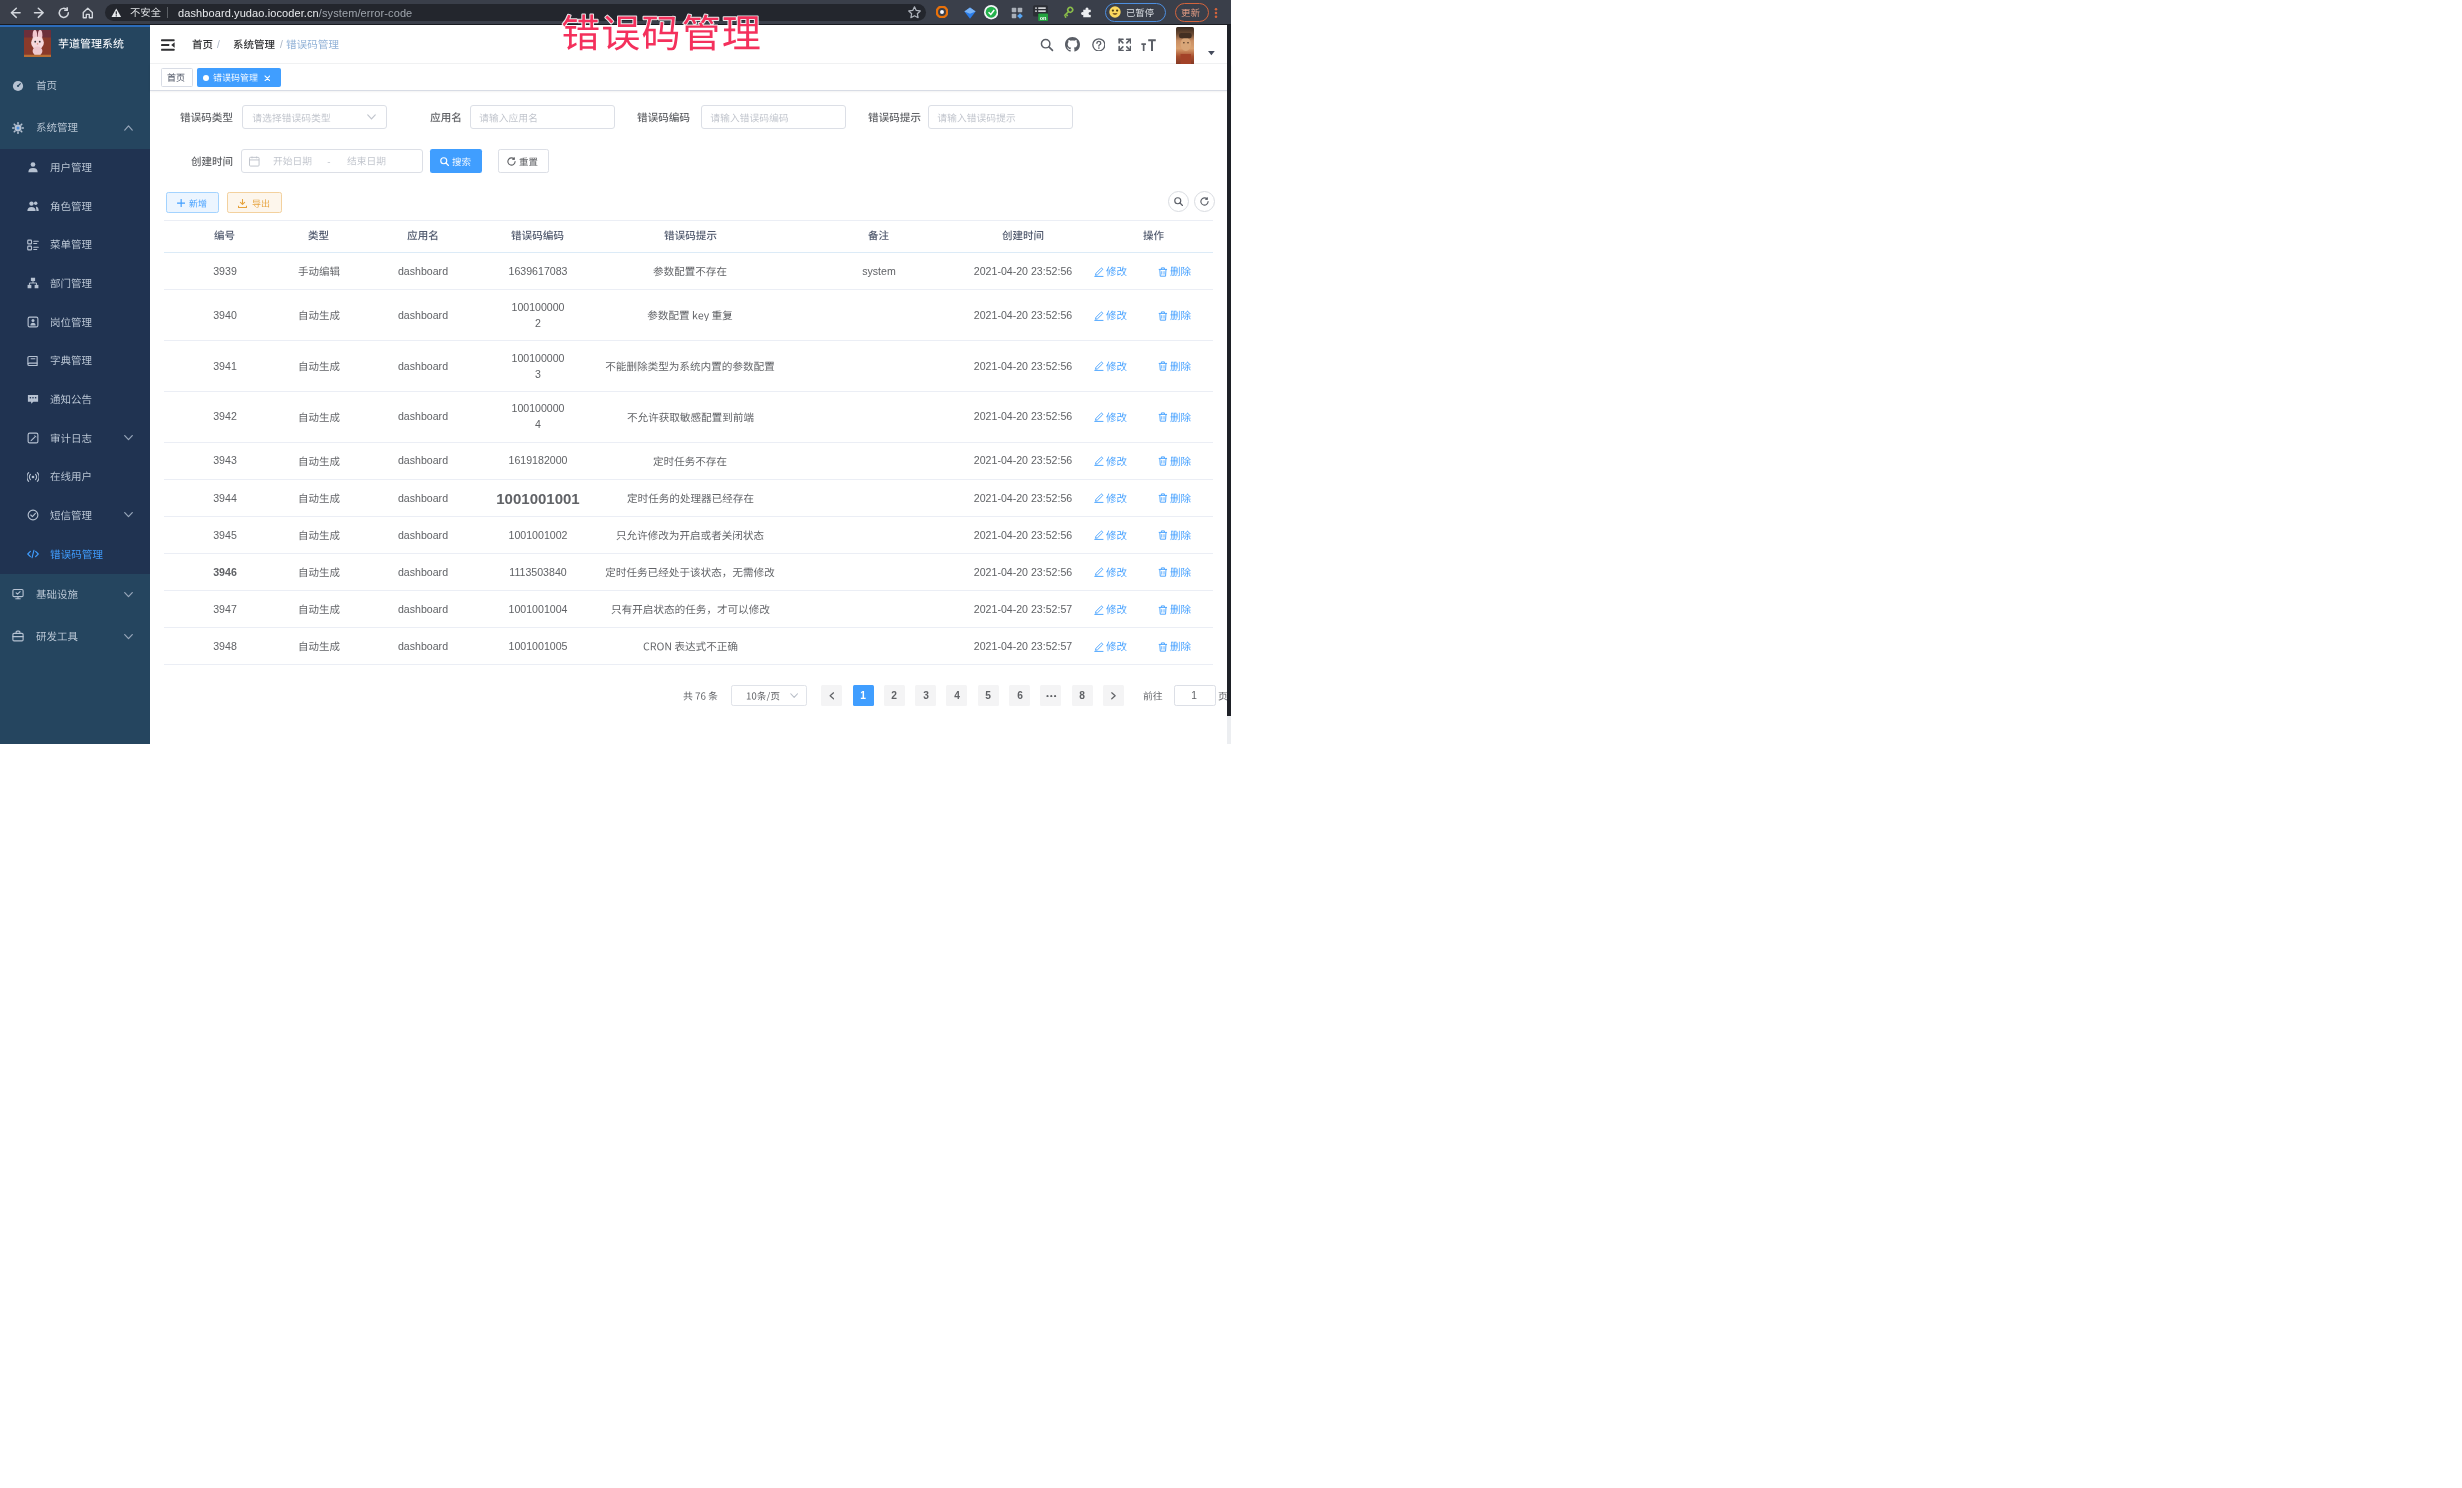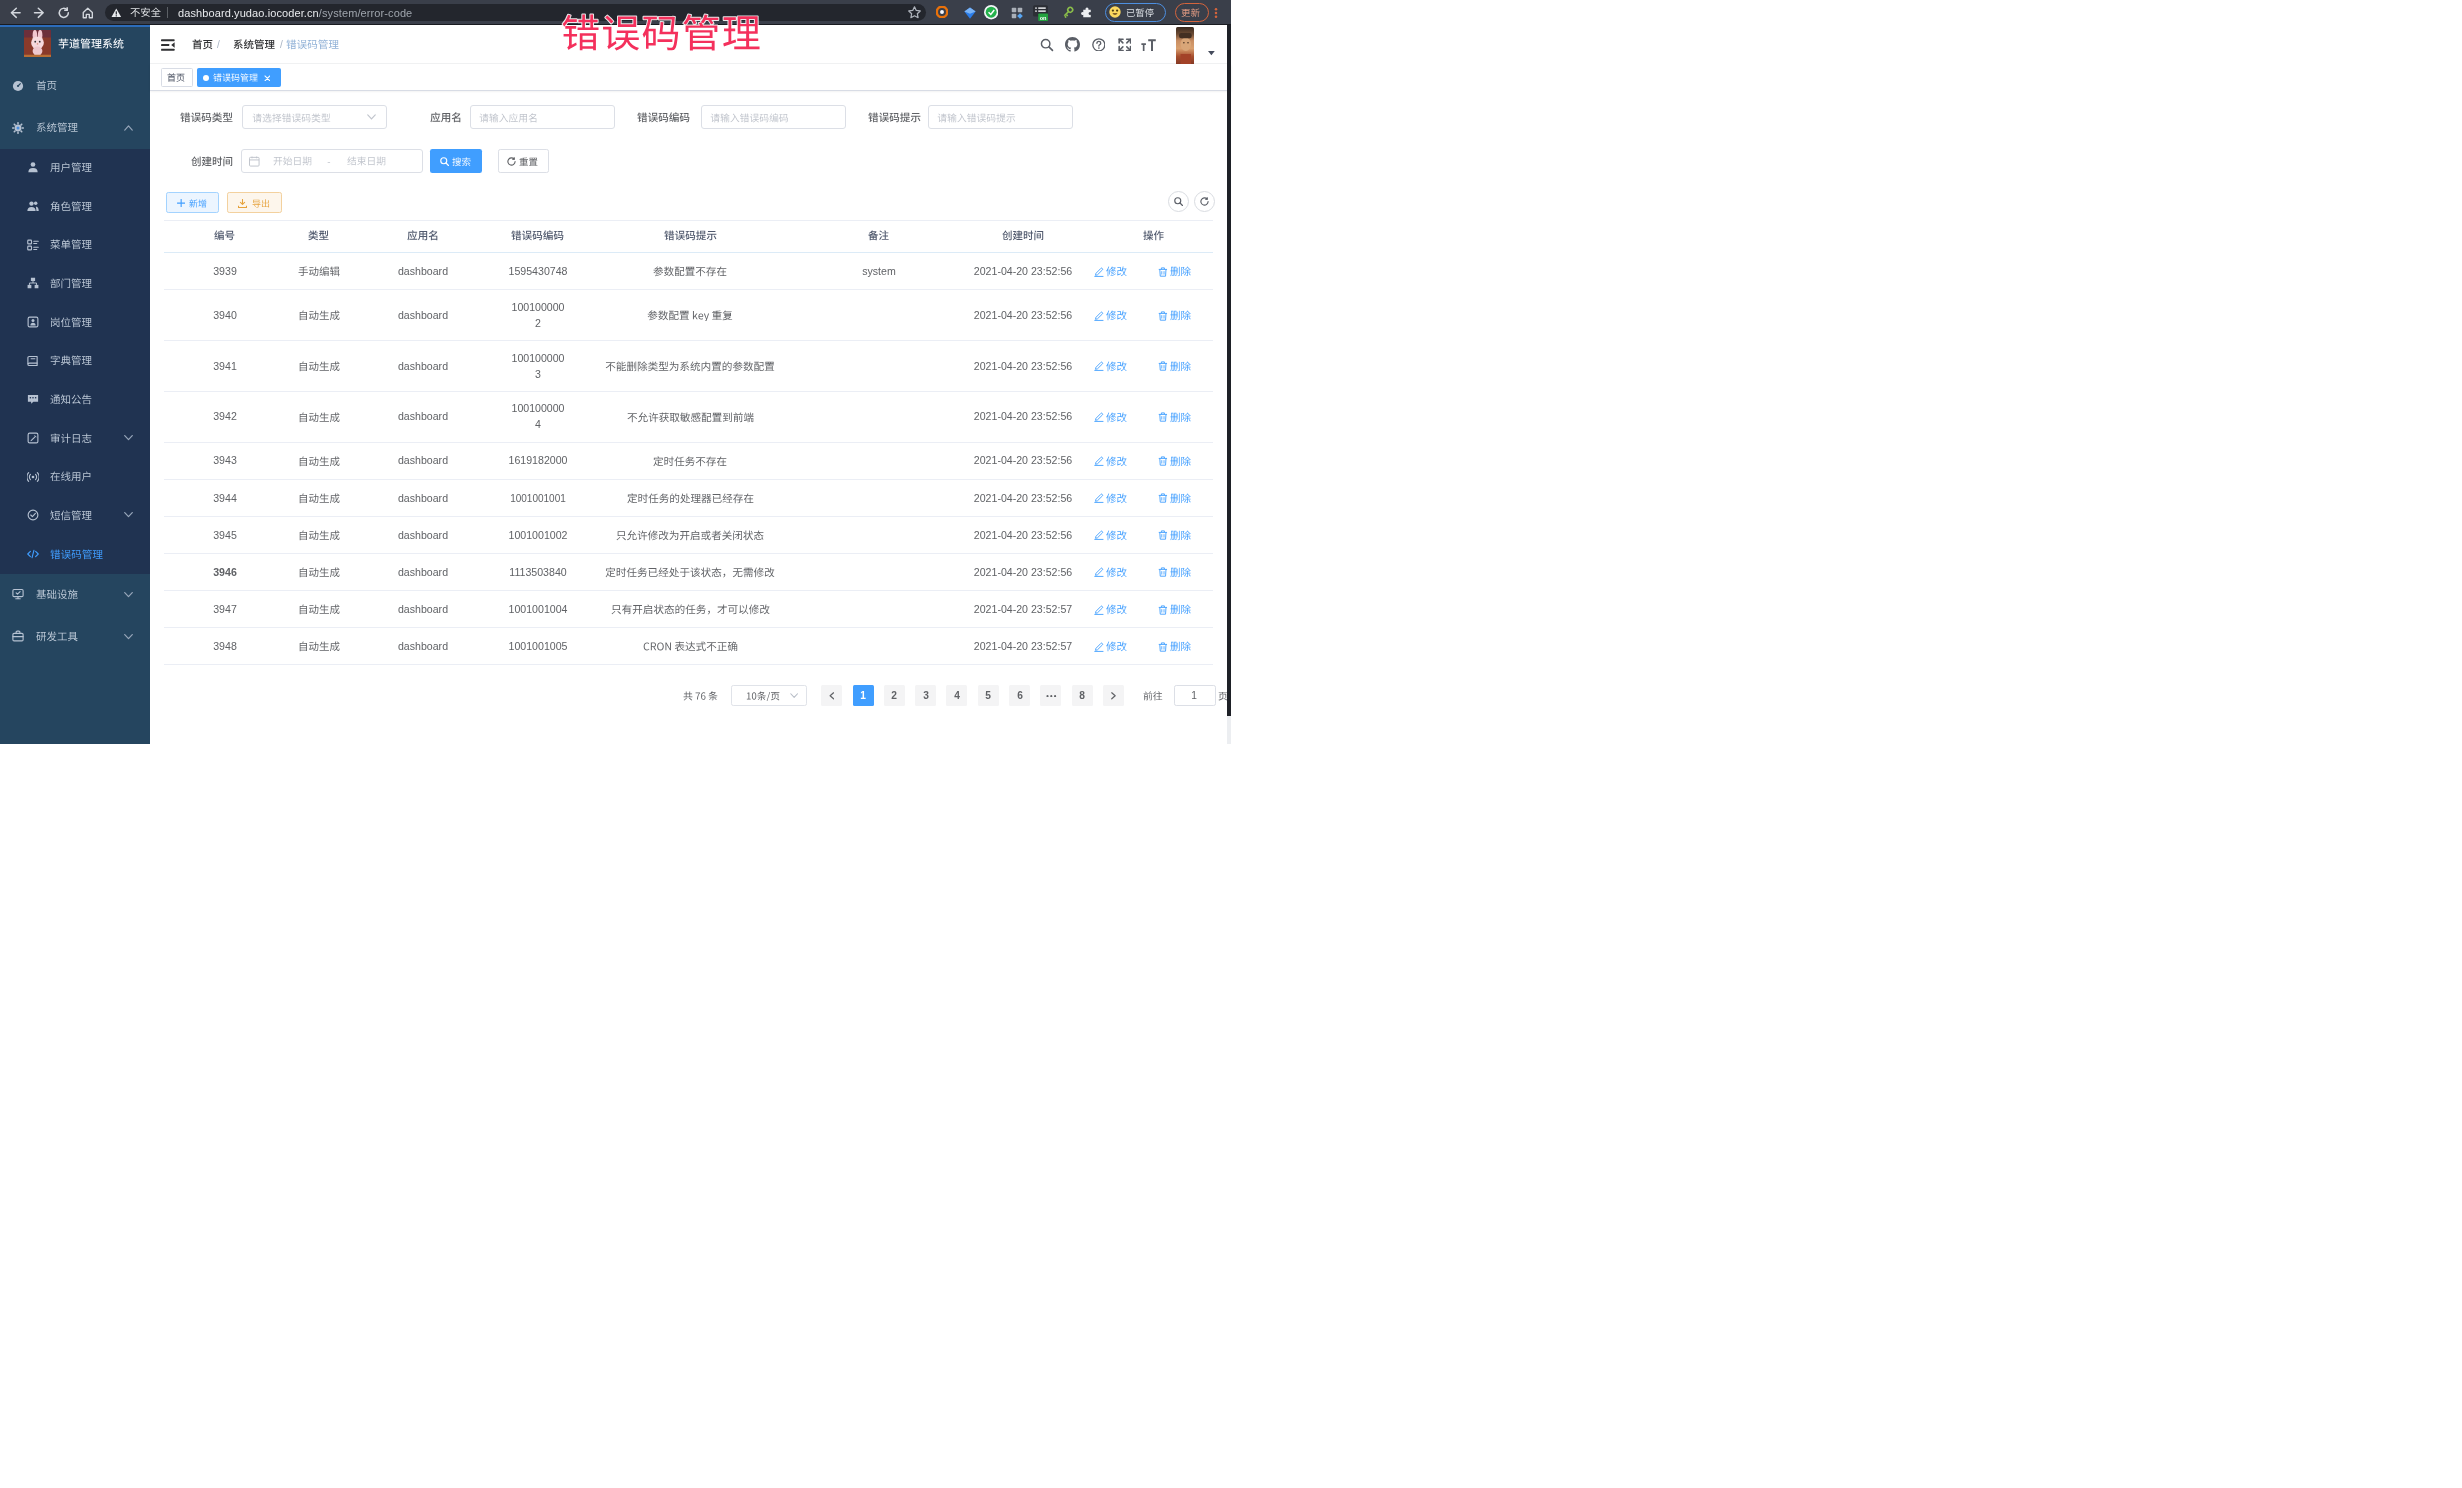--- a/index.html
+++ b/index.html
@@ -749,21 +749,21 @@
 <div class="abs" style="left:225px;top:264px;font-family:Liberation Sans, sans-serif;font-size:10.6px;font-weight:400;color:#606266;line-height:15.3px;transform:translateX(-50%);white-space:nowrap">3939</div>
 <div class="abs " style="left:298px;top:266px">
     <svg style="display:block;width:42px;height:10.6px" viewBox="0 -880 4000 1000" fill="#606266">
       <use href="#gr624b" x="0"></use>
       <use href="#gr52a8" x="1000"></use>
       <use href="#gr7f16" x="2000"></use>
       <use href="#gr8f91" x="3000"></use>
     </svg>
   </div>
 <div class="abs" style="left:423px;top:264px;font-family:'Liberation Sans',sans-serif;font-size:10.6px;font-weight:400;color:#606266;line-height:15.3px;transform:translateX(-50%);white-space:nowrap">dashboard</div>
-<div class="abs" style="left:538px;top:264px;font-family:'Liberation Sans',sans-serif;font-size:10.6px;font-weight:400;color:#606266;line-height:15.3px;transform:translateX(-50%);white-space:nowrap">1595430748</div>
+<div class="abs" style="left:538px;top:264px;font-family:'Liberation Sans',sans-serif;font-size:10.6px;font-weight:400;color:#606266;line-height:15.3px;transform:translateX(-50%);white-space:nowrap">1639617083</div>
 <div class="abs " style="left:653px;top:266px">
     <svg style="display:block;width:74px;height:10.6px" viewBox="0 -880 7000 1000" fill="#606266">
       <use href="#gr53c2" x="0"></use>
       <use href="#gr6570" x="1000"></use>
       <use href="#gr914d" x="2000"></use>
       <use href="#gr7f6e" x="3000"></use>
       <use href="#gr4e0d" x="4000"></use>
       <use href="#gr5b58" x="5000"></use>
       <use href="#gr5728" x="6000"></use>
     </svg>
@@ -989,21 +989,21 @@
 <div class="abs" style="left:225px;top:491px;font-family:'Liberation Sans',sans-serif;font-size:10.6px;font-weight:400;color:#606266;line-height:15.3px;transform:translateX(-50%);white-space:nowrap">3944</div>
 <div class="abs " style="left:298px;top:493px">
     <svg style="display:block;width:42px;height:10.6px" viewBox="0 -880 4000 1000" fill="#606266">
       <use href="#gr81ea" x="0"></use>
       <use href="#gr52a8" x="1000"></use>
       <use href="#gr751f" x="2000"></use>
       <use href="#gr6210" x="3000"></use>
     </svg>
   </div>
 <div class="abs" style="left:423px;top:491px;font-family:'Liberation Sans',sans-serif;font-size:10.6px;font-weight:400;color:#606266;line-height:15.3px;transform:translateX(-50%);white-space:nowrap">dashboard</div>
-<div class="abs" style="left:538px;top:491px;font-family:'Liberation Sans',sans-serif;font-size:10px;font-weight:400;color:#606266;line-height:15.3px;transform:translateX(-50%);white-space:nowrap">1001001001</div>
+<div class="abs" style="left:538px;top:491px;font-family:'Liberation Sans',sans-serif;font-size:15px;font-weight:700;color:#606266;line-height:15.3px;transform:translateX(-50%);white-space:nowrap">1001001001</div>
 <div class="abs " style="left:627px;top:493px">
     <svg style="display:block;width:127px;height:10.6px" viewBox="0 -880 12000 1000" fill="#606266">
       <use href="#gr5b9a" x="0"></use>
       <use href="#gr65f6" x="1000"></use>
       <use href="#gr4efb" x="2000"></use>
       <use href="#gr52a1" x="3000"></use>
       <use href="#gr7684" x="4000"></use>
       <use href="#gr5904" x="5000"></use>
       <use href="#gr7406" x="6000"></use>
       <use href="#gr5668" x="7000"></use>

